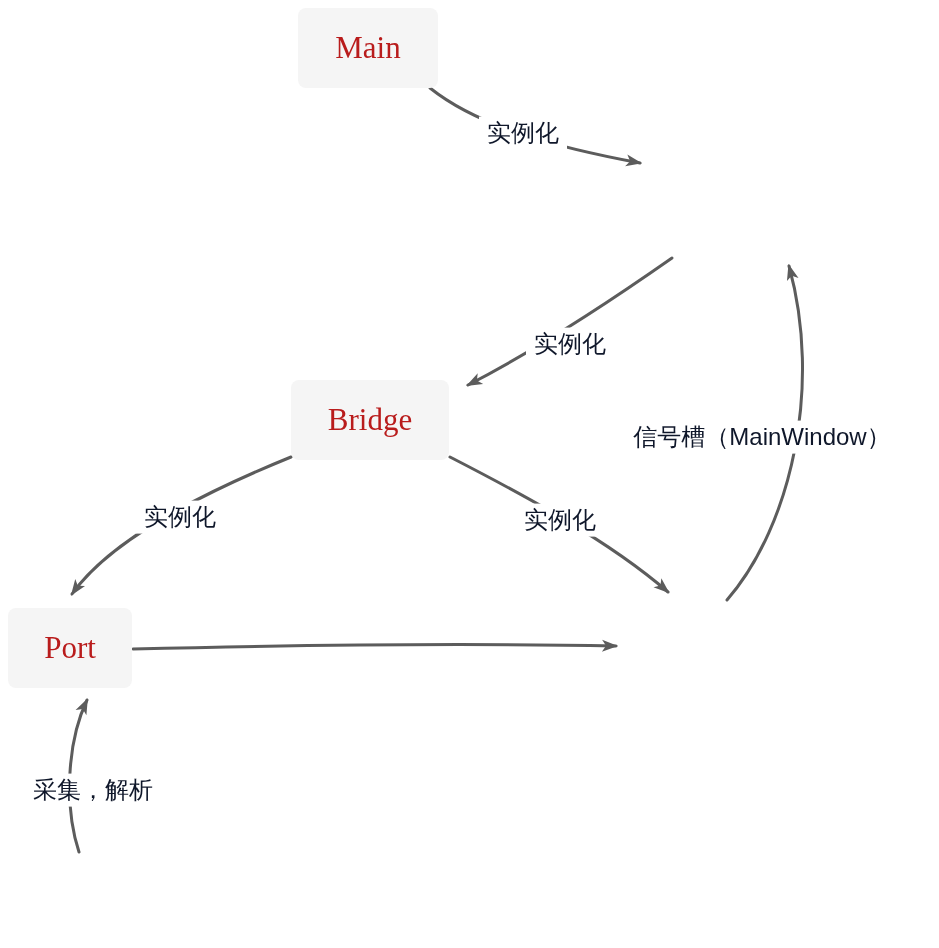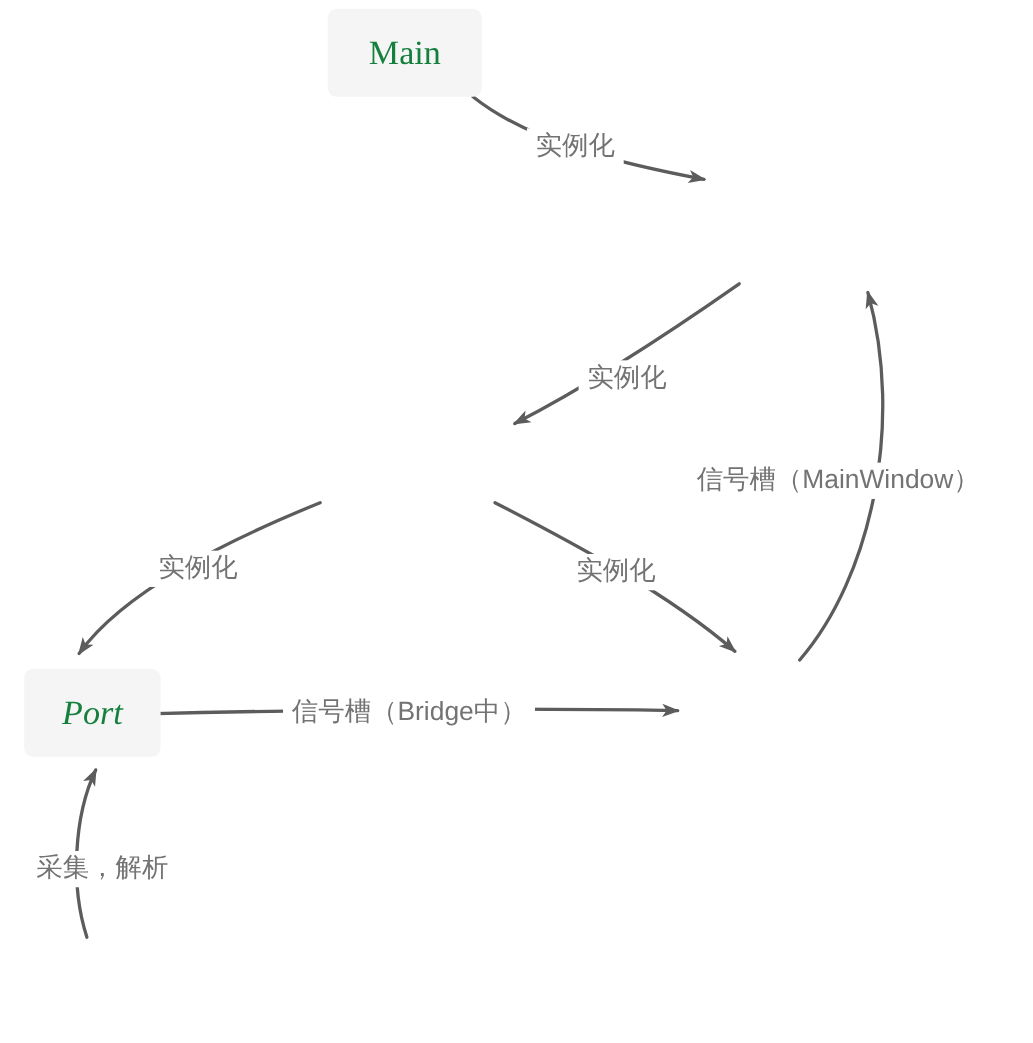--- a/index.html
+++ b/index.html
@@ -22,38 +22,38 @@
   }
   .node {
     position: absolute;
     background: #f5f5f5;
     border-radius: 8px;
     display: flex;
     align-items: center;
     justify-content: center;
     font-family: "Liberation Serif", serif;
     font-size: 31px;
-    color: #15803d;
+    color: #b91c1c;
     box-sizing: border-box;
   }
   .edge-label {
     position: absolute;
     transform: translate(-50%, -50%);
     background: #ffffff;
     padding: 2px 8px;
     font-size: 24px;
-    color: #737373;
+    color: #0f172a;
     white-space: nowrap;
     line-height: 1.2;
   }
   
   #node-main       { left: 298px; top: 8px;   width: 140px; height: 80px; }
   #node-mainwindow { left: 595px; top: 175px; width: 260px; height: 80px; }
   #node-bridge     { left: 291px; top: 380px; width: 158px; height: 80px; }
-  #node-port       { left: 22px;   top: 608px; width: 124px; height: 80px; font-style: italic; }
+  #node-port       { left: 8px;   top: 608px; width: 124px; height: 80px; }
   #node-business   { left: 630px; top: 605px; width: 190px; height: 83px; }
   #node-data       { left: 10px;  top: 858px; width: 130px; height: 82px; }
   
   #elabel-0 { left: 523px; top: 133px; }
   #elabel-1 { left: 570px; top: 344px; }
   #elabel-2 { left: 180px; top: 517px; }
   #elabel-3 { left: 560px; top: 520px; }
   #elabel-4 { left: 372px; top: 648px; }
   #elabel-5 { left: 762px; top: 437px; }
   #elabel-6 { left: 93px;  top: 790px; }
@@ -76,25 +76,27 @@
       <path d="M 450 457 C 522 494, 608 540, 668 592" marker-end="url(#arrowhead)"></path>
       <path d="M 133 649 C 295 645, 455 643, 616 646" marker-end="url(#arrowhead)"></path>
       <path d="M 727 600 C 792 525, 822 385, 789 266" marker-end="url(#arrowhead)"></path>
       <path d="M 79 852 C 64 806, 67 742, 87 700" marker-end="url(#arrowhead)"></path>
     </g>
   </svg>
 
   <div class="node" id="node-main">
     <span>Main</span>
   </div>
+  <div class="node" id="node-bridge">
+    <span>Bridge</span>
+  </div>
   <div class="node" id="node-port">
     <span>Port</span>
   </div>
 
   <div class="edge-label" id="elabel-0">实例化</div>
   <div class="edge-label" id="elabel-1">实例化</div>
   <div class="edge-label" id="elabel-2">实例化</div>
   <div class="edge-label" id="elabel-3">实例化</div>
-  <div class="edge-label" id="elabel-4">信号槽（Bridge中）</div>
   <div class="edge-label" id="elabel-5">信号槽（MainWindow）</div>
   <div class="edge-label" id="elabel-6">采集，解析</div>
 
 </div>
 
 </body></html>

